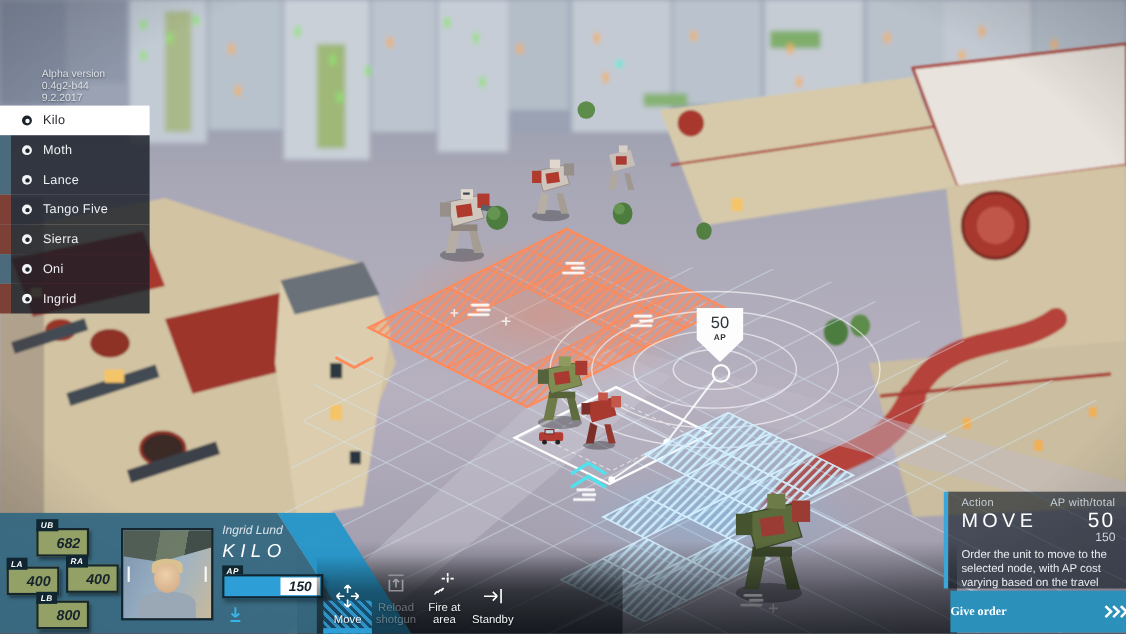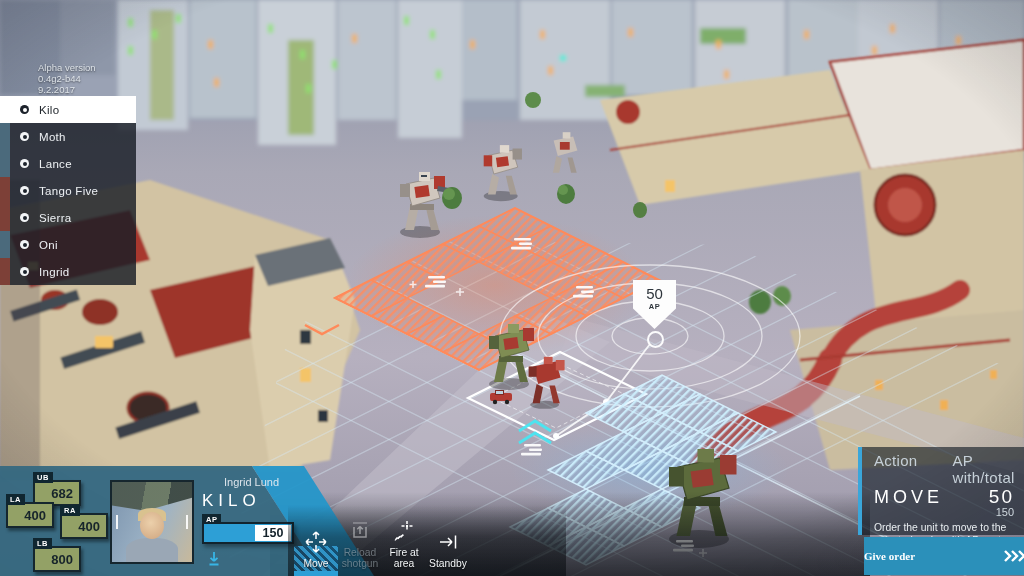--- a/index.html
+++ b/index.html
@@ -30,47 +30,47 @@
   .ap-marker{position:absolute;left:633px;top:280px;width:43px;height:49px;background:#fdfdfd;
              clip-path:polygon(0 0,100% 0,100% 58%,50% 100%,0 58%);
              display:flex;flex-direction:column;align-items:center;
              filter:drop-shadow(0 2px 2px rgba(0,0,0,.35));}
   .apm-v{font-size:15px;color:#2e353c;margin-top:5px;}
   .apm-u{font-size:7.5px;font-weight:bold;color:#2e353c;letter-spacing:.5px;}
   .ap-ring{position:absolute;left:647px;top:331px;width:13px;height:13px;
            border:2px solid rgba(255,255,255,.95);border-radius:50%;}
 
   
-  .unit-panel{position:absolute;left:0;top:466px;width:380px;height:110px;}
+  .unit-panel{position:absolute;left:0;top:466px;width:380px;height:110px;font-style:italic;}
   .up-teal{position:absolute;inset:0;background:rgba(52,104,128,.94);
            clip-path:polygon(0 0,252px 0,322px 110px,0 110px);}
   .up-blue{position:absolute;inset:0;background:rgba(36,150,201,.95);
            clip-path:polygon(252px 0,304px 0,374px 110px,322px 110px);}
   .tab{position:absolute;top:-8px;left:0;background:#102630;color:#fff;font-size:7.5px;
        font-weight:bold;padding:1px 4px;letter-spacing:.5px;}
   .part{position:absolute;width:48px;height:26px;}
   .pv{width:100%;height:100%;background:#93a166;border:2px solid #15262e;box-sizing:border-box;
       box-shadow:2px 3px 3px rgba(0,0,0,.4);display:flex;align-items:center;justify-content:flex-end;
       padding-right:6px;font-size:13px;font-weight:bold;color:#17242b;}
-  .part.ub{left:33px;top:14px;}  .part.la{left:6px;top:36px;}
+  .part.ub{left:33px;top:14px;}  .part.la{left:6px;top:49px;}
   .part.ra{left:60px;top:47px;}  .part.lb{left:33px;top:80px;}
   .portrait{position:absolute;left:110px;top:14px;width:84px;height:84px;border:2px solid #16262e;
             box-sizing:border-box;overflow:hidden;background:linear-gradient(115deg,#7b93ad,#9db3c6 55%,#c8b99b);}
   .pt-machine{position:absolute;left:0;top:0;width:100%;height:36%;
               background:linear-gradient(100deg,#4e5a50 0 40%,#6a7862 40% 70%,#3c4842 70%);
               clip-path:polygon(0 0,100% 0,100% 55%,42% 100%,0 82%);opacity:.95;}
   .pt-body{position:absolute;bottom:0;left:18%;width:64%;height:30%;background:#9aa7b5;
            border-radius:45% 45% 0 0;}
   .pt-face{position:absolute;left:35%;top:37%;width:30%;height:34%;border-radius:50%;
            background:radial-gradient(circle at 45% 40%,#ecd0ab,#cfa57f);}
   .pt-hair{position:absolute;left:33%;top:33%;width:34%;height:16%;border-radius:50% 50% 0 0;background:#d9c28f;}
   .pt-tick-l,.pt-tick-r{position:absolute;top:50%;width:2px;height:14px;margin-top:-7px;background:#fff;opacity:.9;}
   .pt-tick-l{left:4px;} .pt-tick-r{right:4px;}
   .pname{position:absolute;left:202px;top:10px;}
-  .pname .n1{font-size:11px;color:rgba(228,234,240,.95);margin-left:22px;}
+  .pname .n1{font-size:11px;color:rgba(228,234,240,.95);}
   .pname .n2{font-size:17px;letter-spacing:5px;color:#fff;margin-top:3px;}
   .ap-wrap{position:absolute;left:202px;top:56px;width:92px;height:22px;}
   .ap-bar{width:92px;height:22px;background:#2d9fd6;border:2px solid #12242e;box-sizing:border-box;
           box-shadow:2px 3px 4px rgba(0,0,0,.35);position:relative;}
   .ap-val{position:absolute;right:1px;top:1px;bottom:1px;width:36px;background:#fff;color:#14222b;
           font-size:12.5px;font-weight:bold;display:flex;align-items:center;justify-content:center;}
   .dl-icon{position:absolute;left:206px;top:84px;width:16px;height:16px;cursor:pointer;}
 
   
   .action-bar{position:absolute;left:288px;top:505px;width:278px;height:71px;display:flex;
@@ -86,21 +86,21 @@
      background:repeating-linear-gradient(45deg,rgba(52,160,215,.85) 0 3px,rgba(22,80,120,.55) 3px 6px);}
   .ab-btn.sel::after{content:"";position:absolute;left:0;right:0;bottom:0;height:5px;background:#2d9fd6;z-index:2;}
   .ab-btn.dis .ab-label{color:#9aa3aa;opacity:.6;}
   .ab-btn.dis svg{opacity:.45;}
 
   
   .action-panel{position:absolute;left:858px;top:447px;width:166px;height:129px;}
   .apn-stripe{position:absolute;left:0;top:0;width:4px;height:88px;background:#3aa6da;}
   .apn-info{position:absolute;left:4px;top:0;width:162px;height:88px;background:rgba(13,23,32,.62);
             box-sizing:border-box;padding:5px 10px 0 12px;color:#fff;}
-  .apn-hrow{display:flex;justify-content:space-between;font-size:15px;color:#c6d0d8;letter-spacing:.3px;gap:35px;}
+  .apn-hrow{display:flex;justify-content:space-between;font-size:10px;color:#c6d0d8;letter-spacing:.3px;gap:35px;}
   .apn-vrow{display:flex;justify-content:space-between;align-items:baseline;}
   .apn-name{font-size:18px;letter-spacing:4px;color:#fff;}
   .apn-cost{font-size:19px;letter-spacing:2px;color:#fff;}
   .apn-total{text-align:right;font-size:11px;color:#cfd8de;margin-top:-2px;}
   .apn-desc{font-size:10.4px;line-height:1.25;color:#e8edf0;margin-top:3px;}
   .apn-btn{position:absolute;left:6px;top:90px;width:164px;height:38px;background:#2b90ba;
            display:flex;align-items:center;justify-content:space-between;padding:0 0;
            box-sizing:border-box;cursor:pointer;font-family:Liberation Serif, serif;}
   .apn-btn-label{font-size:11px;font-weight:bold;line-height:1.15;color:#fff;}
 </style>

